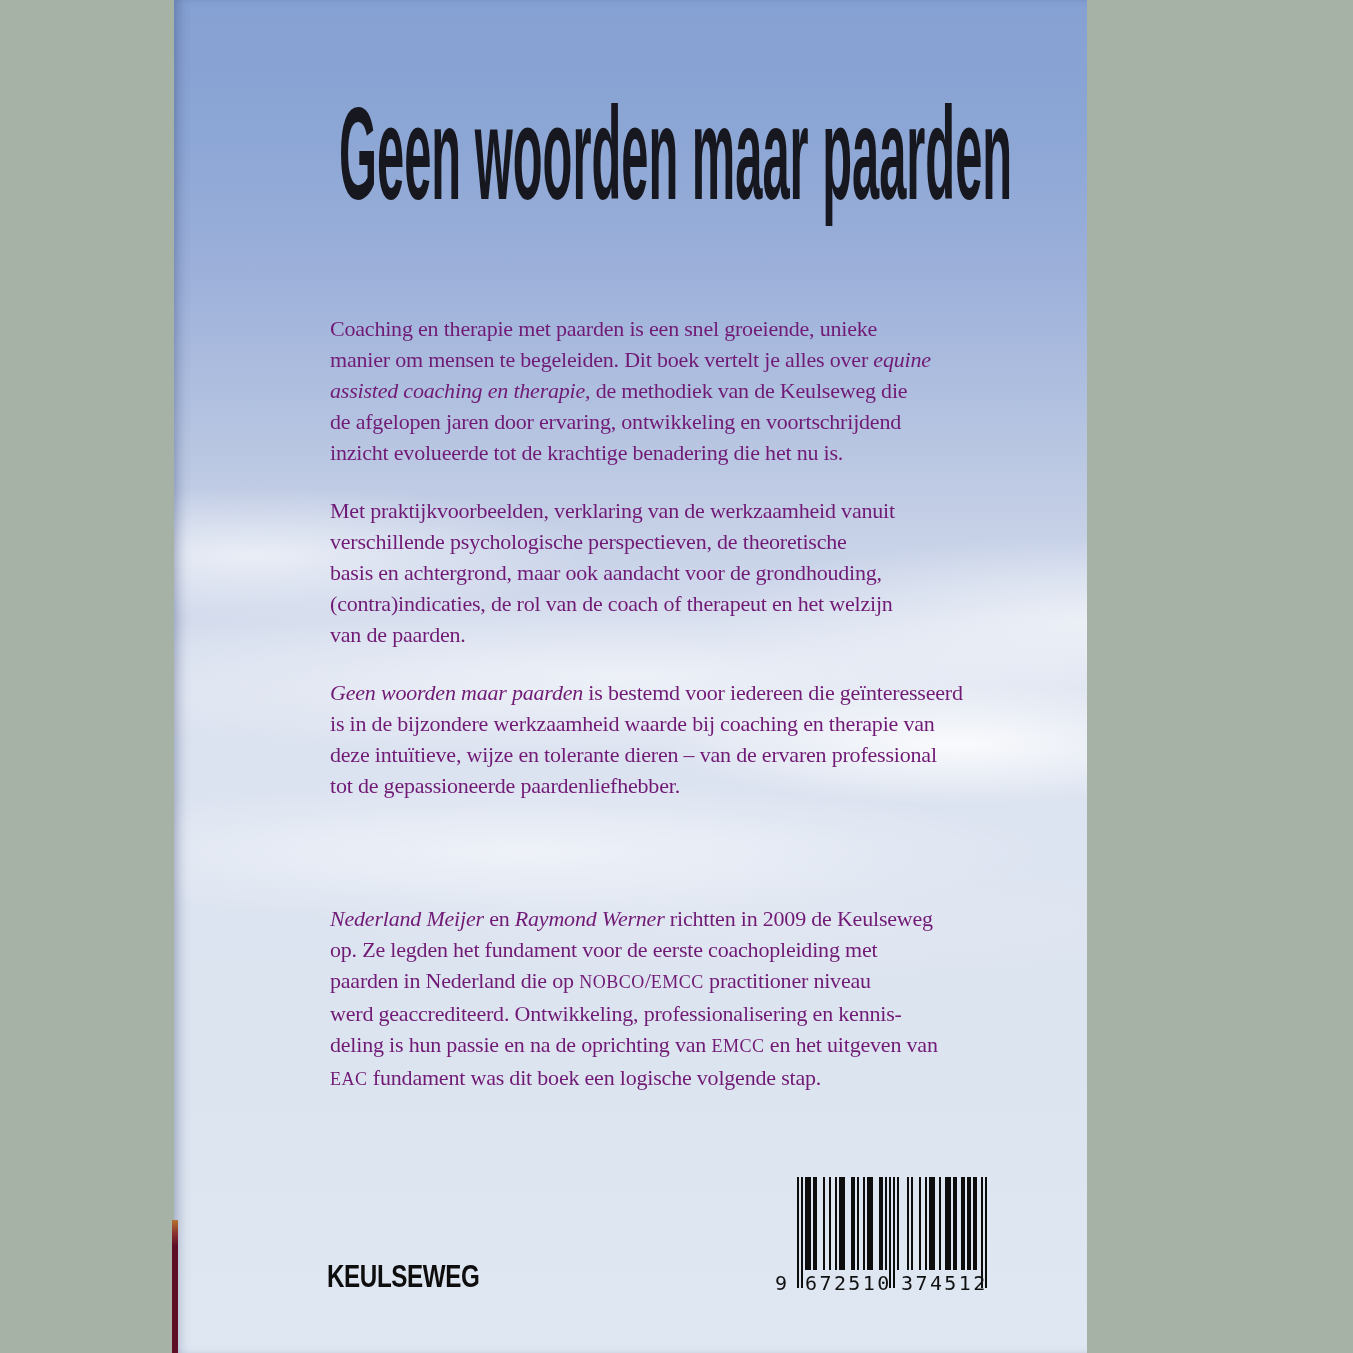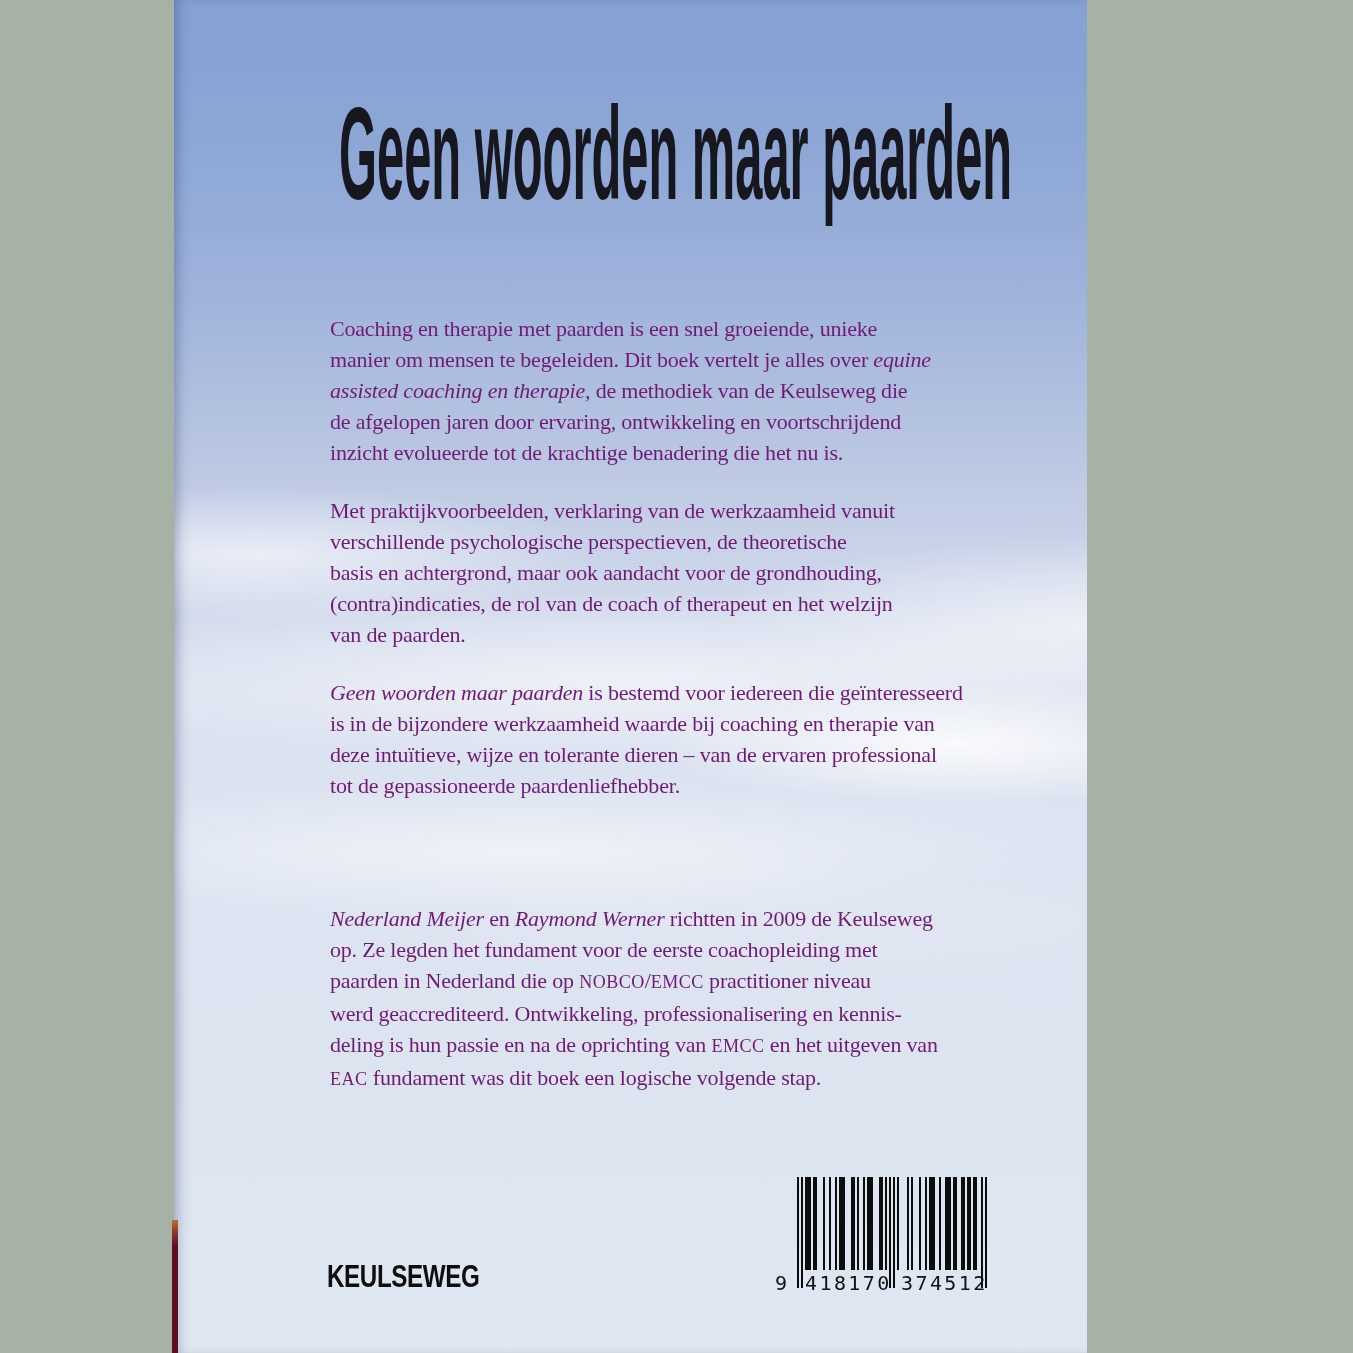--- a/index.html
+++ b/index.html
@@ -171,17 +171,17 @@
         <div class="bar data" style="left: 164px;"></div>
         <div class="bar data" style="left: 166px;"></div>
         <div class="bar data" style="left: 170px;"></div>
         <div class="bar data" style="left: 172px;"></div>
         <div class="bar data" style="left: 176px;"></div>
         <div class="bar data" style="left: 178px;"></div>
         <div class="bar guard" style="left: 184px;"></div>
         <div class="bar guard" style="left: 188px;"></div>
       </div>
     <span class="bc-digit bc-first">9</span>
-    <span class="bc-digit bc-g1">418170</span>
+    <span class="bc-digit bc-g1">672510</span>
     <span class="bc-digit bc-g2">374512</span>
   </div>
 
 </div>
 
 </body></html>

